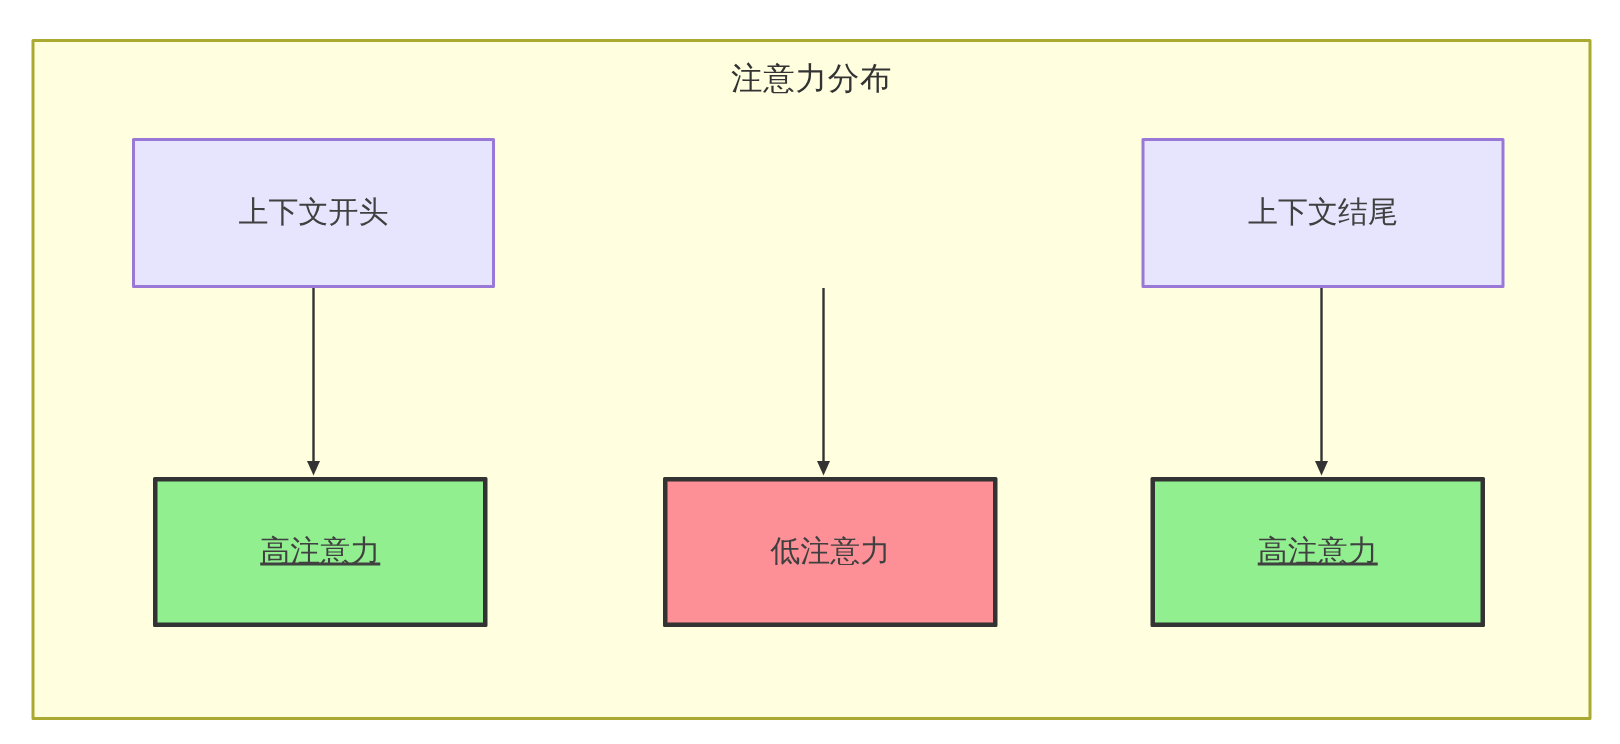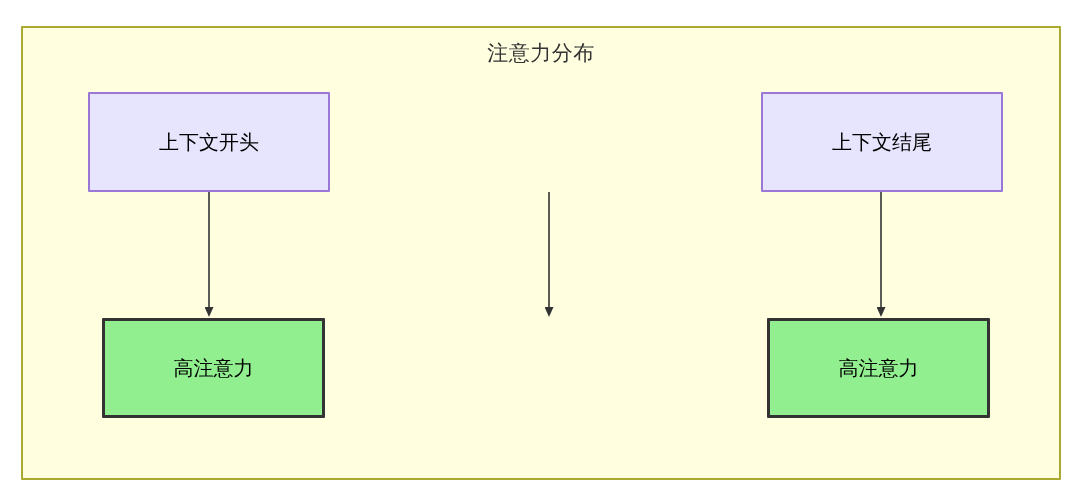--- a/index.html
+++ b/index.html
@@ -48,21 +48,21 @@
   }
 
   
   .node {
     position: absolute;
     box-sizing: border-box;
     display: flex;
     align-items: center;
     justify-content: center;
     text-align: center;
-    color: #000000;
+    color: #404040;
     font-size: 20px;
     line-height: 26px;
     white-space: nowrap;
   }
 
   .node-top {
     width: 242px;
     height: 100px;
     top: 92px;
     background: #e7e5fd;
@@ -71,21 +71,21 @@
   }
 
   .node-bottom {
     width: 223px;
     height: 100px;
     top: 318px;
     border: 3px solid #333333;
     border-radius: 1px;
   }
 
-  .fill-green  { background: #91ef90; }
+  .fill-green  { background: #91ef90; text-decoration: underline; }
   .fill-red    { background: #fd9096; }
 
   
   .col0-top { left: 88px; }
   .col1-top { left: 428px; }
   .col2-top { left: 761px; text-align: right; }
 
   .col0-bot { left: 102px; }
   .col1-bot { left: 442px; }
   .col2-bot { left: 767px; }
@@ -115,20 +115,23 @@
 
 
   <div class="node node-top col2-top">
     <span>上下文结尾</span>
   </div>
 
   <div class="node node-bottom col0-bot fill-green">
     <span>高注意力</span>
   </div>
 
+  <div class="node node-bottom col1-bot fill-red">
+    <span>低注意力</span>
+  </div>
 
   <div class="node node-bottom col2-bot fill-green">
     <span>高注意力</span>
   </div>
 
   <svg id="arrow-layer" viewBox="0 0 1080 496">
     <defs>
       <marker id="arrowhead" markerWidth="10" markerHeight="9" refX="1" refY="4.5" orient="auto" markerUnits="userSpaceOnUse">
         <path d="M0,0 L10,4.5 L0,9 z" fill="#333333"></path>
       </marker>

